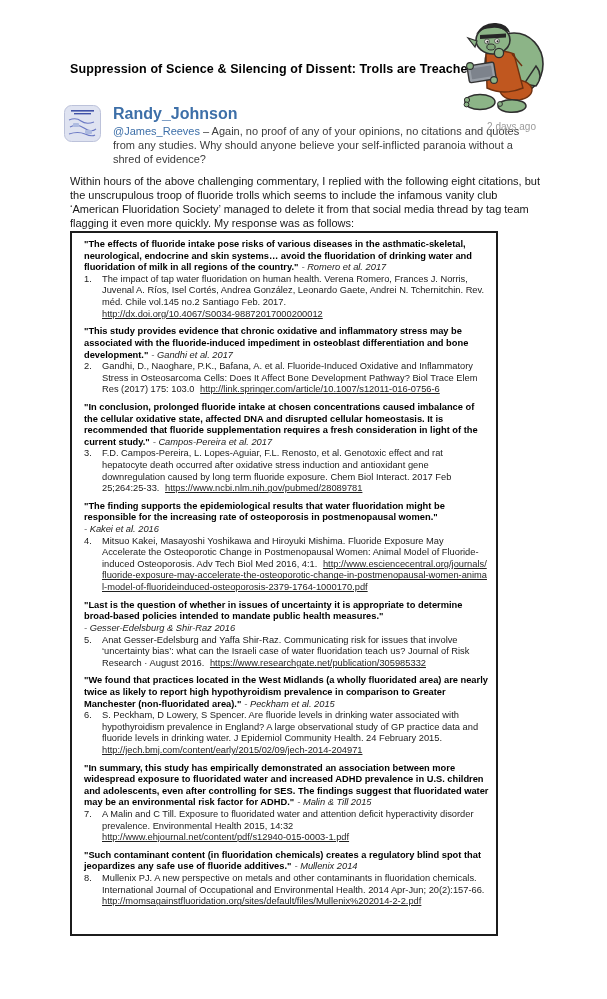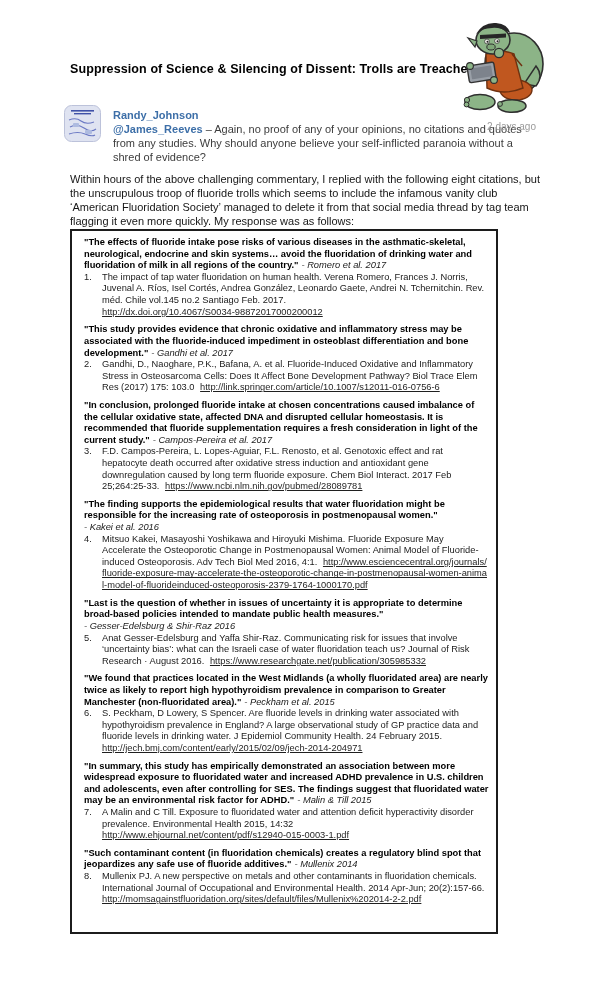--- a/index.html
+++ b/index.html
@@ -12,23 +12,23 @@
 
   
   .doc-title{font-size:12.5px;font-weight:bold;color:#000;margin:0 0 28px 0;line-height:15px;letter-spacing:.1px;}
   .troll-wrap{position:absolute;left:456px;top:14px;width:94px;height:104px;}
   .timestamp{position:absolute;top:121px;right:71px;font-size:10px;color:#9b9b9b;}
 
   
   .comment{display:flex;margin-left:-6px;margin-bottom:9px;}
   .avatar{width:37px;height:37px;flex:none;margin-right:12px;}
   .comment-content{width:420px;}
-  .username{font-size:11px;font-weight:bold;color:#3d6fa8;text-decoration:none;display:inline-block;margin-bottom:2px;}
+  .username{font-size:16px;font-weight:bold;color:#3d6fa8;text-decoration:none;display:inline-block;margin-bottom:2px;}
   .comment-text{font-size:11px;line-height:13.8px;color:#3c3c3c;width:412px;}
-  .mention{font-weight:bold;color:#3d6fa8;text-decoration:none;}
+  .mention{font-weight:normal;color:#3d6fa8;text-decoration:none;}
 
   
   .intro{font-size:11px;line-height:13.9px;color:#161616;width:473px;margin:0 0 0 0;}
 
   
   .citation-box{
     width:428px;height:705px;box-sizing:border-box;border:2px solid #1c1c1c;
     padding:6px 7px 6px 12px;overflow:hidden;background:#fff;
   }
   .citation{margin-bottom:6px;font-size:9.3px;line-height:1.25;color:#1a1a1a;}

